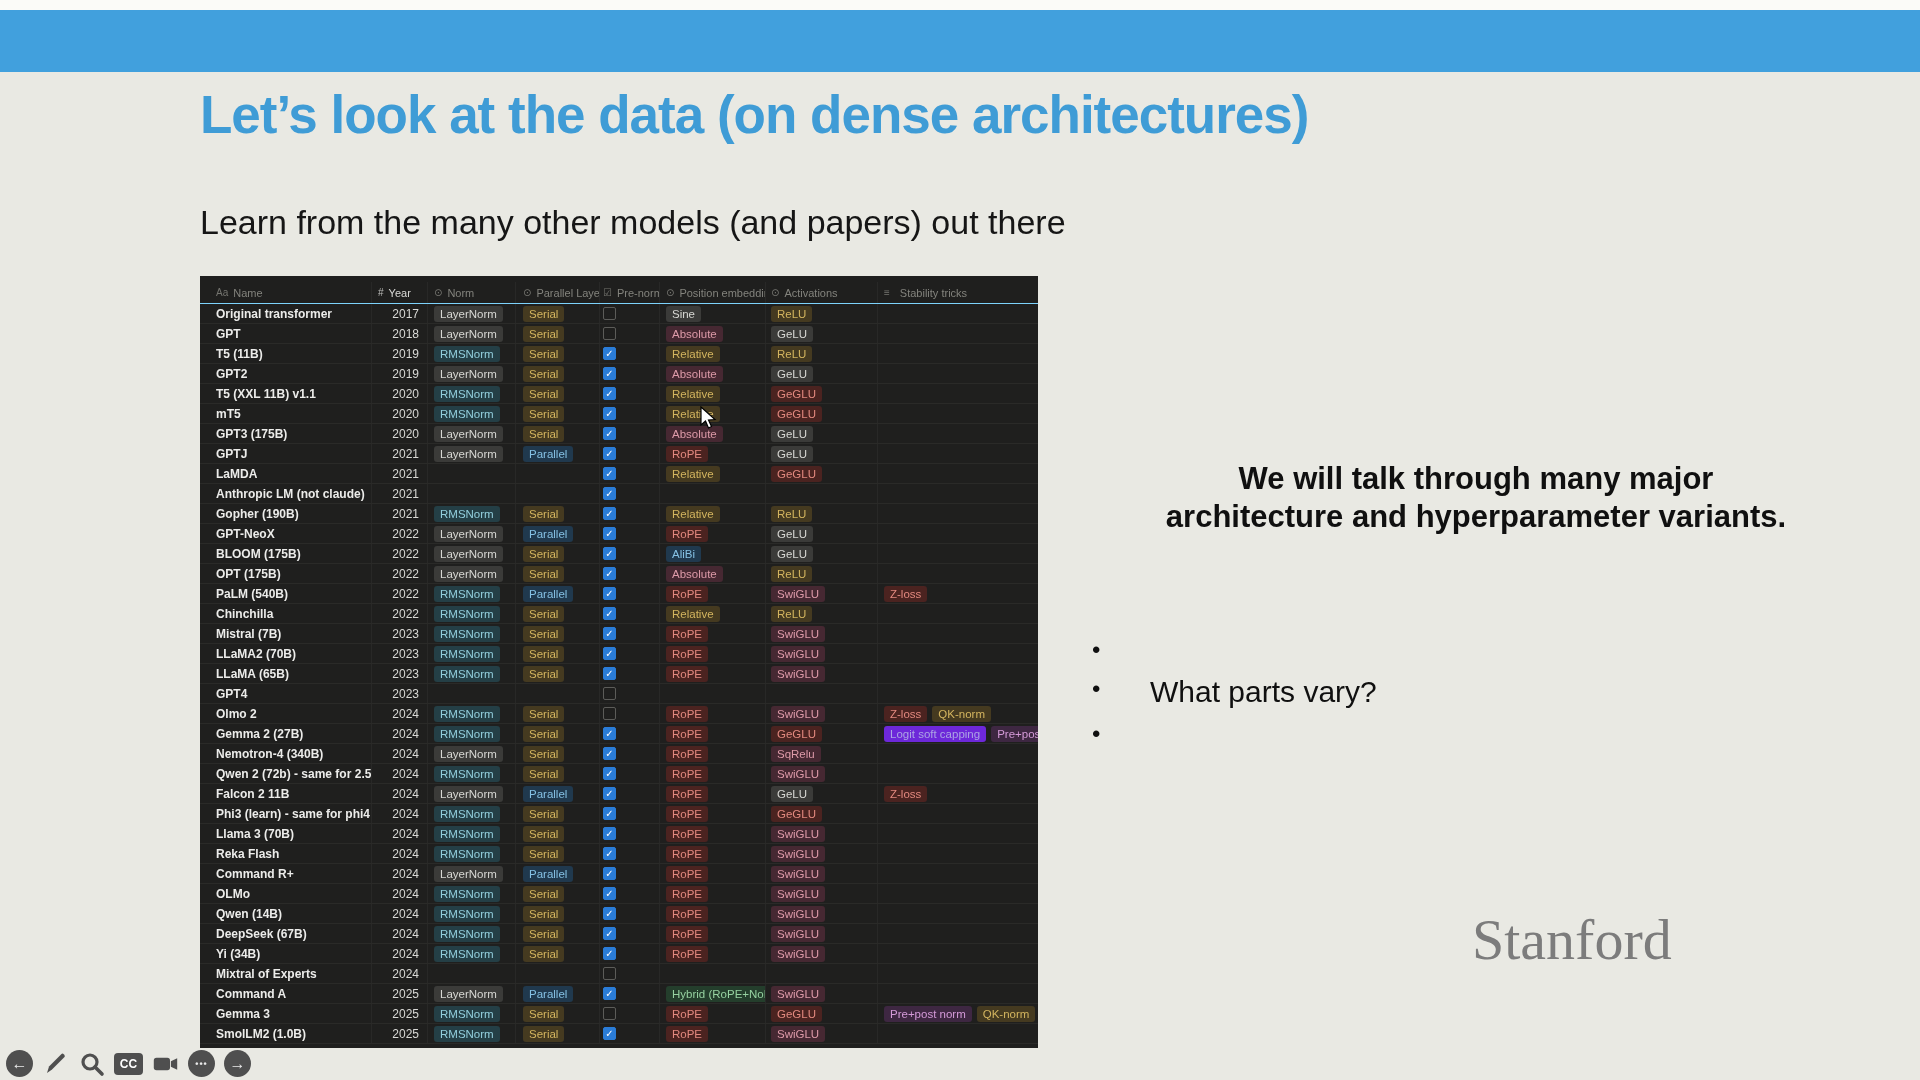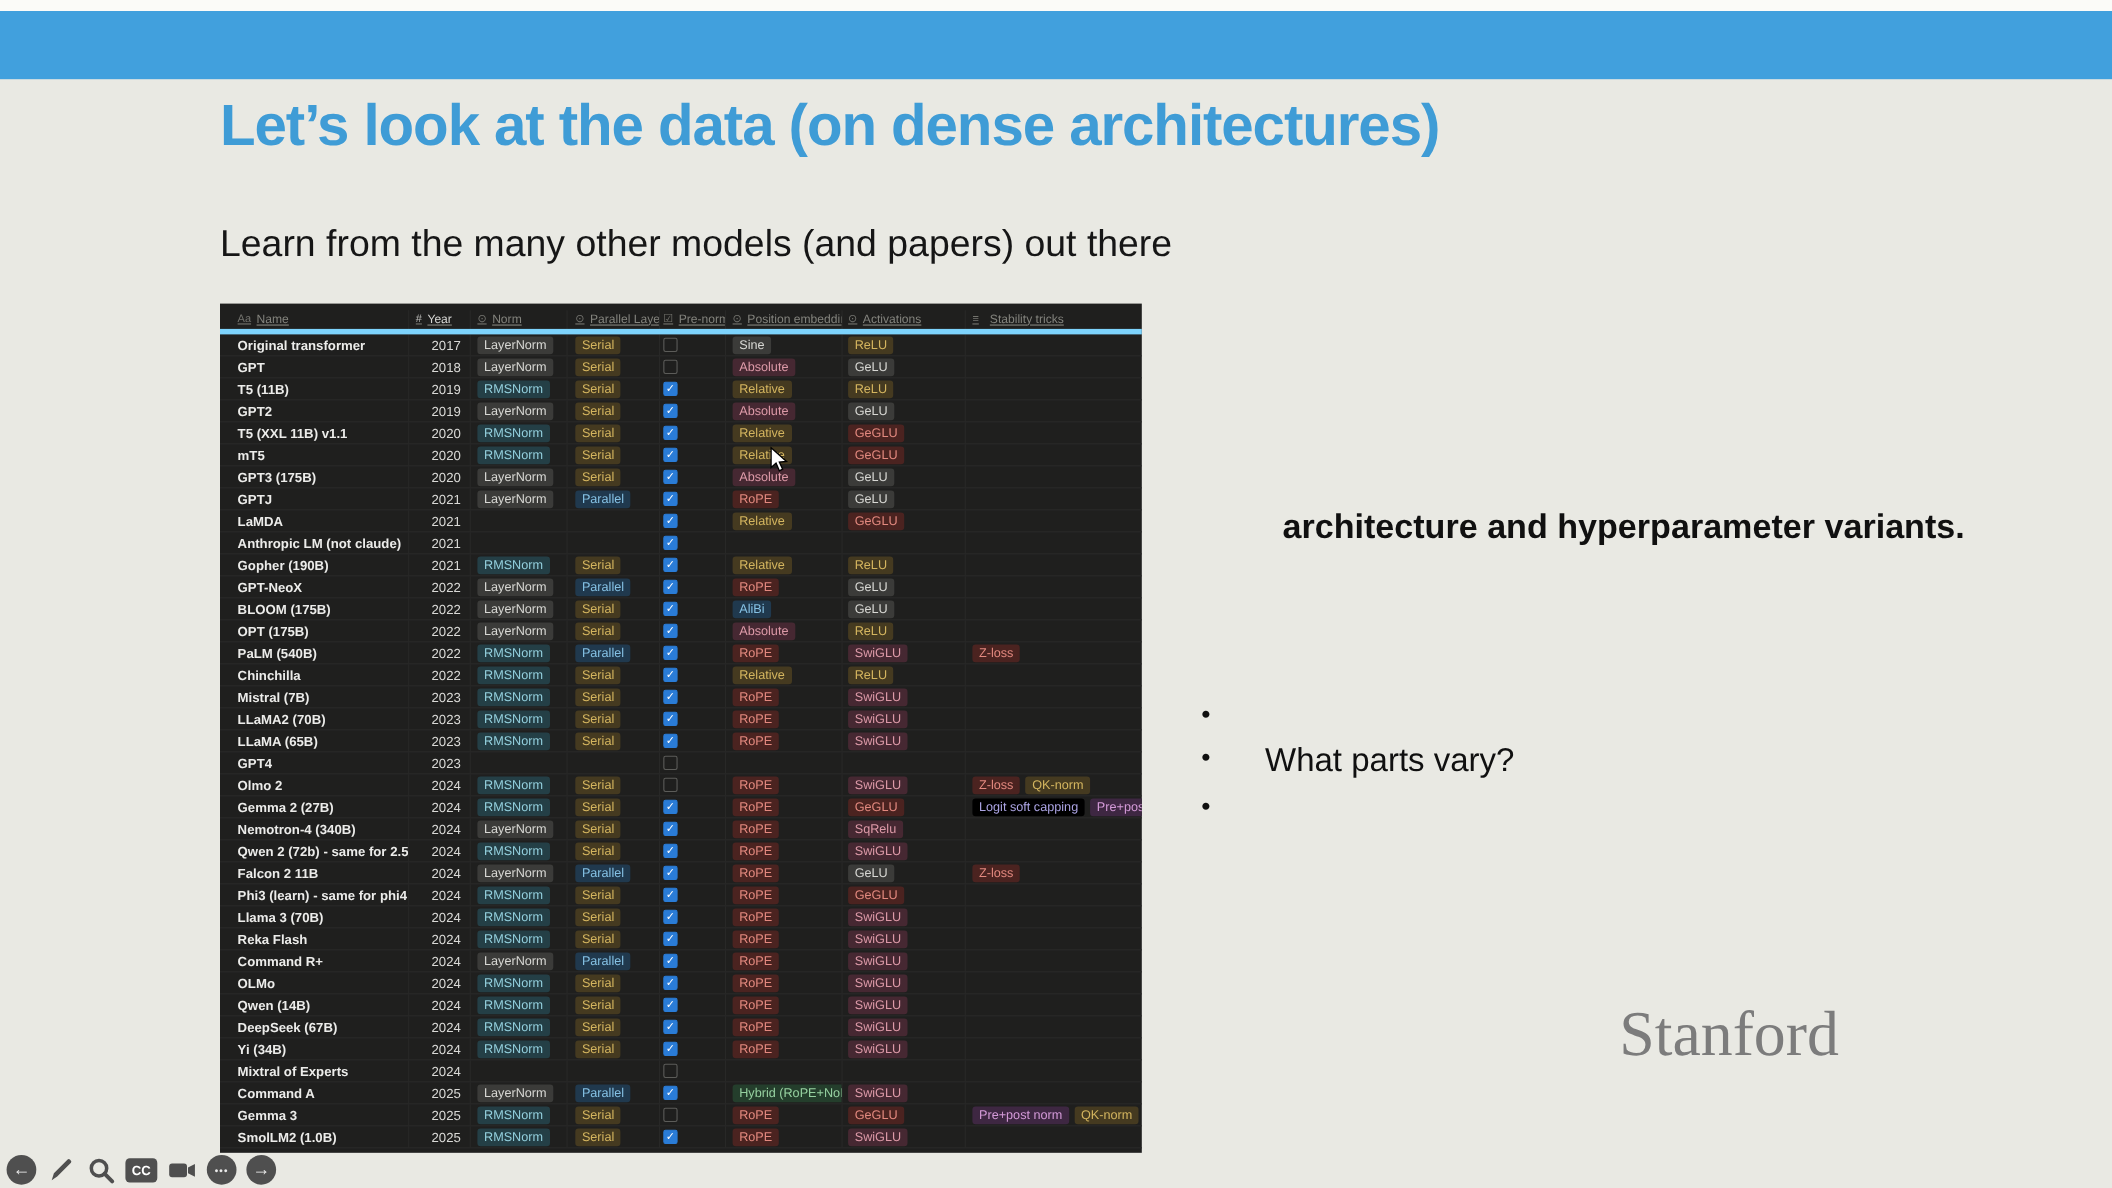--- a/index.html
+++ b/index.html
@@ -20,21 +20,21 @@
     color:#ddd;font-size:12px;box-sizing:border-box;padding-top:6px;
   }
   .trow{
     display:grid;height:20px;line-height:20px;
     grid-template-columns:172px 56px 88px 84px 60px 106px 112px 1fr;
     border-bottom:1px solid #2a2a28;box-sizing:border-box;
     align-items:center;
   }
   .trow > div{height:100%;box-sizing:border-box;border-right:1px solid rgba(255,255,255,0.045);overflow:hidden;white-space:nowrap;display:flex;align-items:center;}
   .trow > div:last-child{border-right:none;}
-  #thead{height:22px;line-height:22px;color:#83837d;font-size:11px;border-bottom:5px solid #7dd3fc;text-decoration:underline;}
+  #thead{height:22px;line-height:22px;color:#83837d;font-size:11px;border-bottom:1px solid #7dd3fc;}
   #thead .hic{font-size:10px;margin-right:5px;opacity:.85;}
   .c-name{padding-left:16px;}
   .c-year{justify-content:flex-end;padding-right:8px;color:#d9d9d6;}
   #thead .c-year{justify-content:flex-start;padding-left:6px;}
   .c-norm{padding-left:6px;}
   .c-par{padding-left:7px;}
   .c-pre{padding-left:3px;}
   .c-pos{padding-left:6px;}
   .c-act{padding-left:5px;}
   .c-stab{padding-left:6px;gap:5px;}
@@ -527,21 +527,21 @@
         <div class="c-pre">
           <div class="cb on">✓</div>
         </div>
         <div class="c-pos">
           <span class="badge" style="background: rgb(75, 35, 32); color: rgb(227, 137, 127);">RoPE</span>
         </div>
         <div class="c-act">
           <span class="badge" style="background: rgb(75, 35, 32); color: rgb(227, 137, 127);">GeGLU</span>
         </div>
         <div class="c-stab">
-          <span class="badge" style="background: #000000; color: rgb(172, 164, 228);">Logit soft capping</span>
+          <span class="badge" style="background: #6d28d9; color: rgb(172, 164, 228);">Logit soft capping</span>
           <span class="badge" style="background: rgb(62, 39, 66); color: rgb(212, 154, 216);">Pre+post norm</span>
         </div>
       </div>
       <div class="trow">
         <div class="c-name mname">Nemotron-4 (340B)</div>
         <div class="c-year">2024</div>
         <div class="c-norm">
           <span class="badge" style="background: rgb(59, 59, 57); color: rgb(216, 216, 212);">LayerNorm</span>
         </div>
         <div class="c-par">
@@ -832,20 +832,21 @@
         </div>
         <div class="c-act">
           <span class="badge" style="background: rgb(70, 40, 50); color: rgb(221, 154, 168);">SwiGLU</span>
         </div>
         <div class="c-stab"></div>
       </div>
     </div>
 </div>
 
 <div id="aside-heading" class="abs">
+  <div>We will talk through many major</div>
   <div>architecture and hyperparameter variants.</div>
 </div>
 
 <div id="aside-bullets" class="abs">
   <div class="bullet">
       <span class="dot">•</span>
     </div>
   <div class="bullet">
       <span class="dot">•</span>
       <span>What parts vary?</span>

